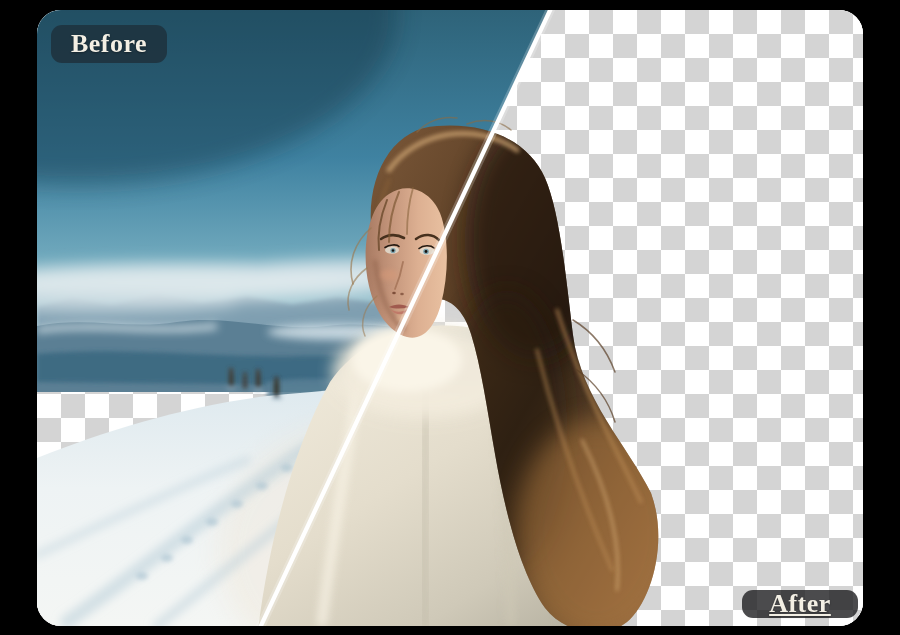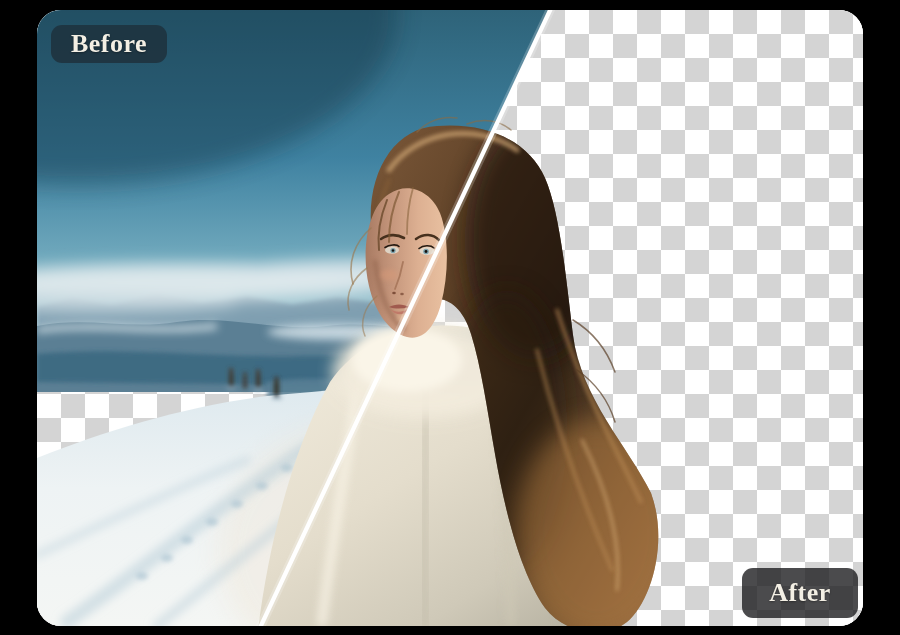--- a/index.html
+++ b/index.html
@@ -8,21 +8,21 @@
   .content{position:absolute;left:37px;top:10px;width:826px;height:616px;
            border-radius:24px;overflow:hidden;background:#fff;}
   .checker{position:absolute;inset:0;background-color:#ffffff;
            background-image:conic-gradient(#d4d4d4 90deg,#ffffff 90deg 180deg,#d4d4d4 180deg 270deg,#ffffff 270deg);
            background-size:48px 48px;}
   .scene{position:absolute;left:0;top:0;width:826px;height:616px;display:block;}
   .badge{position:absolute;display:flex;align-items:center;justify-content:center;
          border-radius:11px;color:#f3efe4;font-weight:700;font-size:26px;
          letter-spacing:.5px;text-shadow:0 1px 2px rgba(0,0,0,.35);}
   .badge-before{left:14px;top:15px;width:116px;height:38px;background:rgba(30,52,64,.92);}
-  .badge-after{right:5px;bottom:8px;width:116px;height:50px;background:rgba(24,24,27,.78);}
+  .badge-after{right:5px;bottom:8px;width:116px;height:28px;background:rgba(24,24,27,.78);text-decoration:underline;}
 </style>
 </head>
 <body>
 
 <div class="frame">
   <div class="content">
 
     <div class="checker"></div>
 
     <svg class="scene" viewBox="0 0 826 616" aria-hidden="true">

